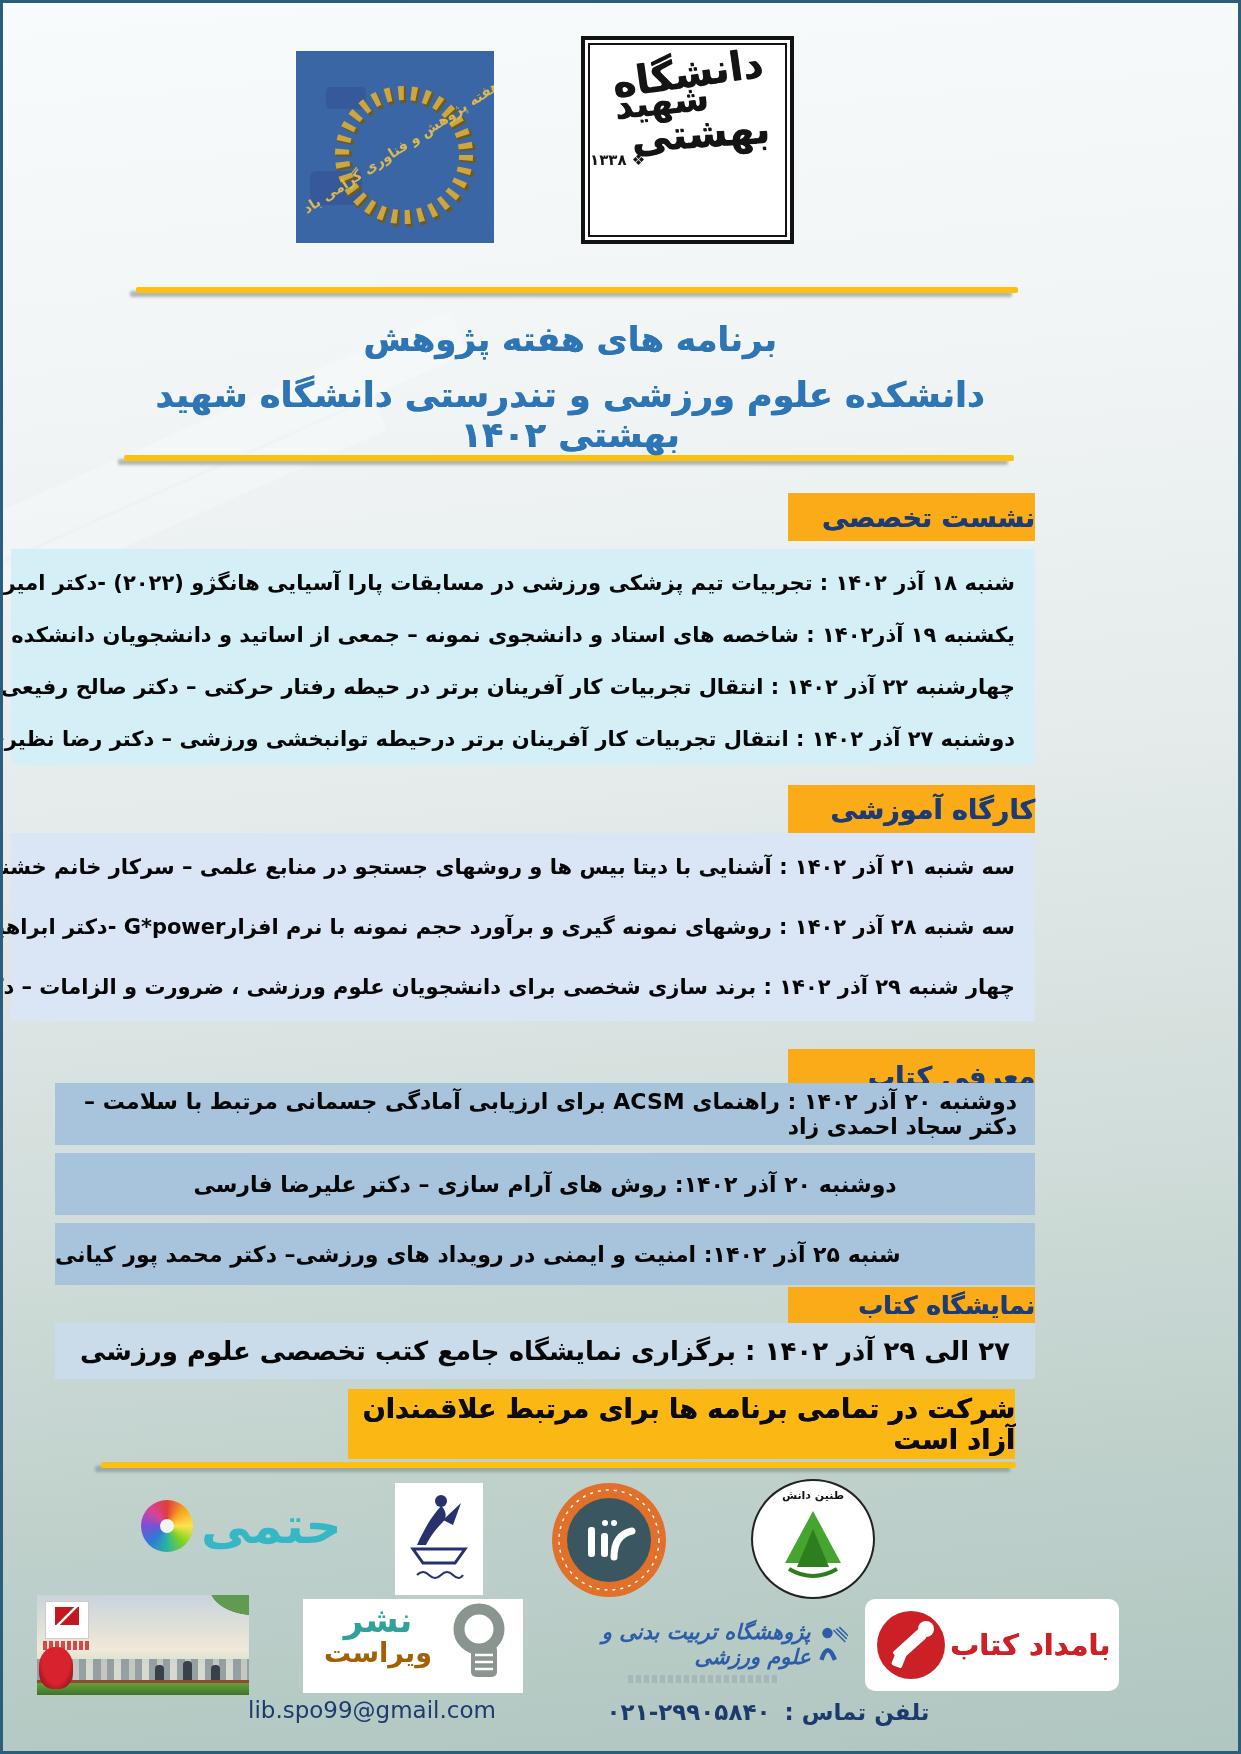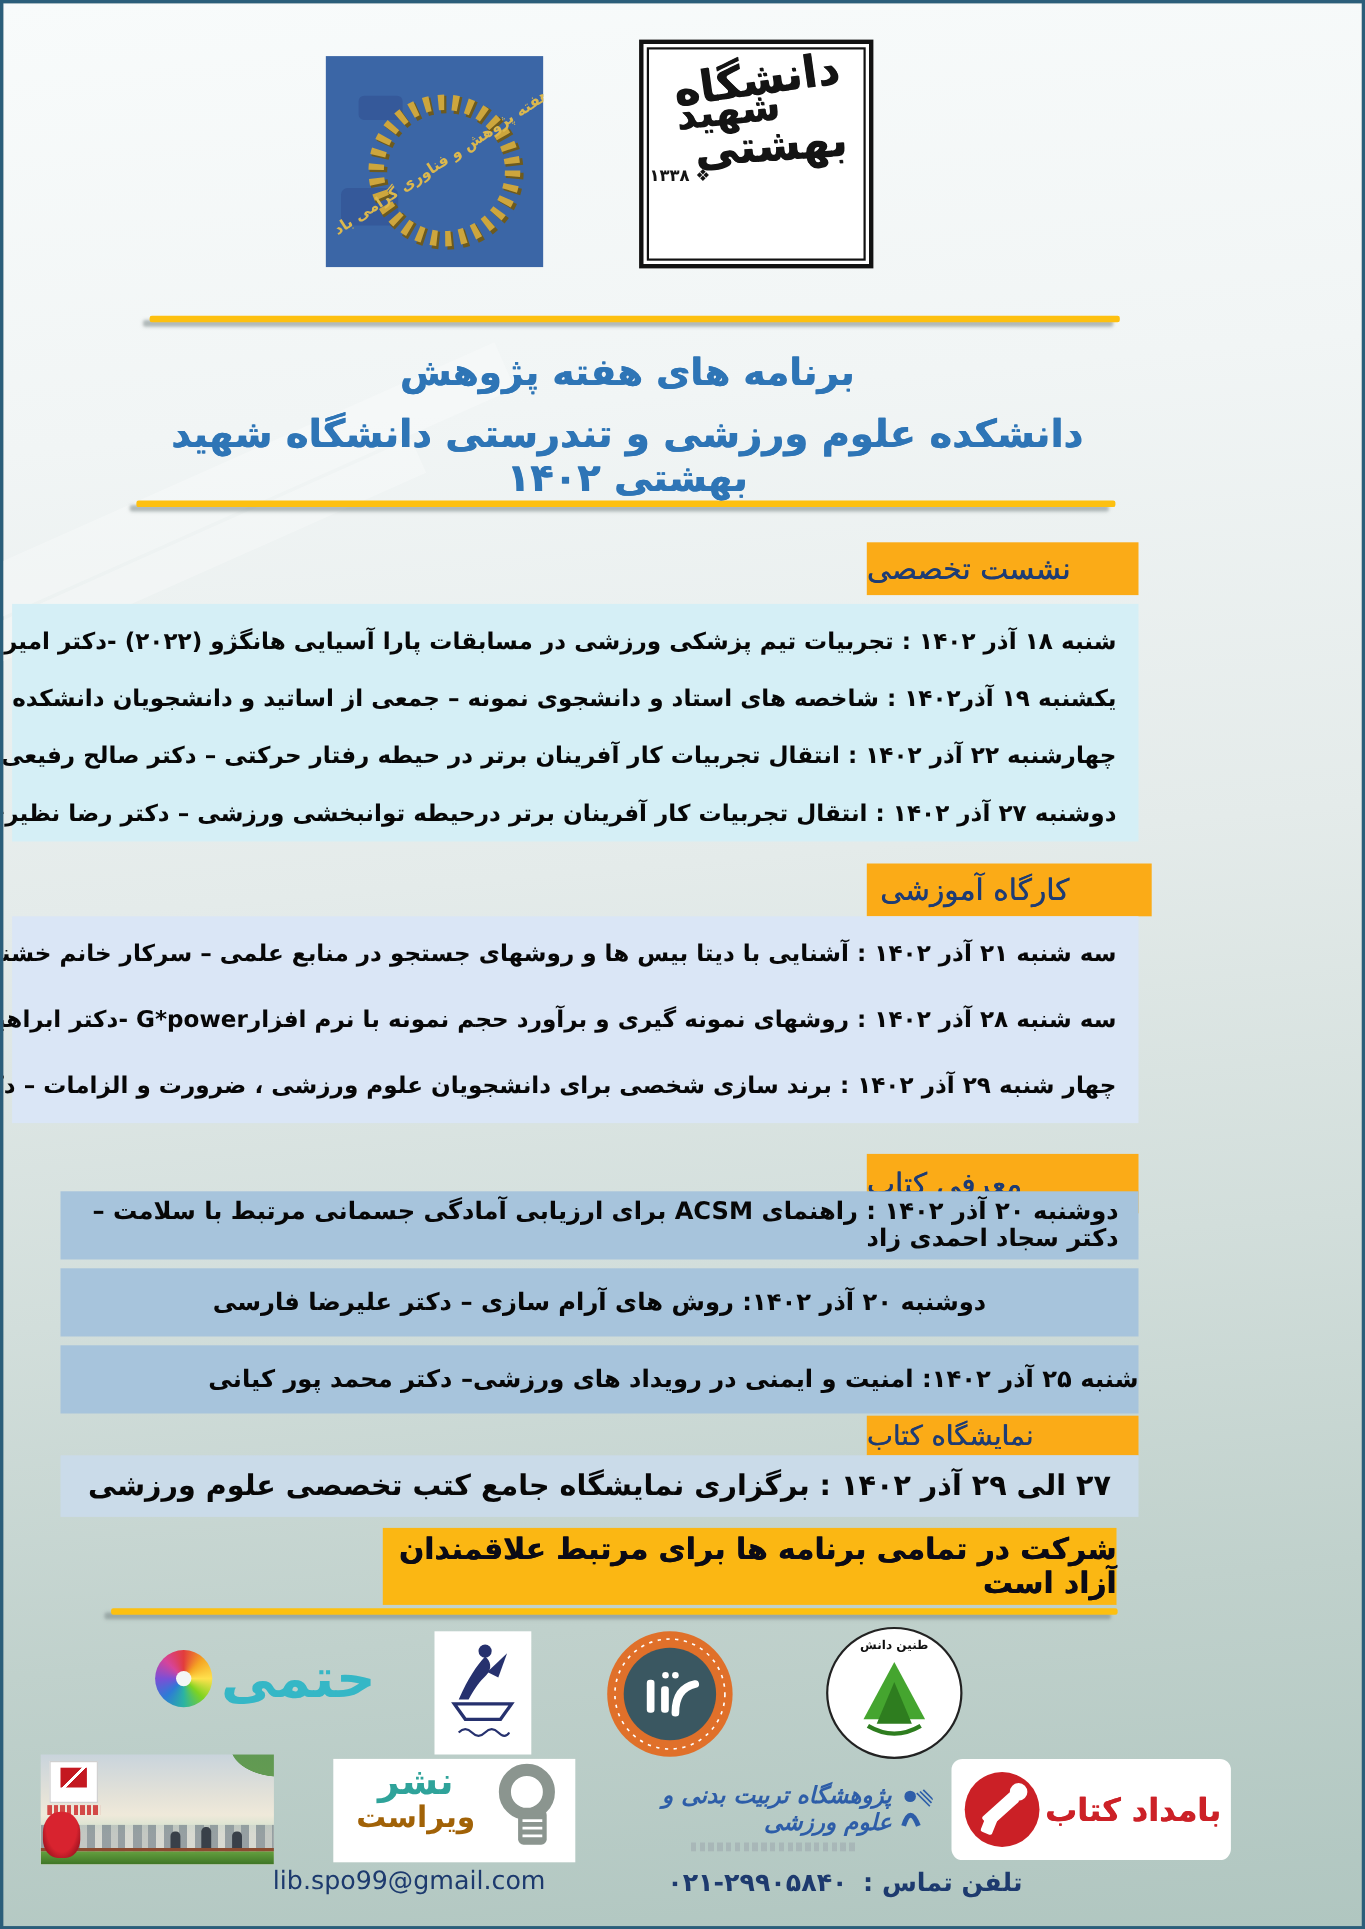--- a/index.html
+++ b/index.html
@@ -32,42 +32,42 @@
   .div-footer { left:98px; top:1459px; width:915px; }
 
   
   .title { position:absolute; left:123px; width:888px; text-align:center; direction:rtl;
     color:#2e75b6; font-weight:bold; text-shadow:0.6px 0 0 #2e75b6; }
   .title1 { top:316px; font-size:34px; }
   .title2 { top:372px; font-size:35px; }
 
   
   .sec-header { position:absolute; left:785px; width:247px; background:#fbab17;
-    color:#1e3c74; font-weight:normal; font-size:27px; direction:rtl;
-    display:flex; align-items:center; justify-content:flex-end; text-shadow:0.5px 0 0 #1e3c74; }
+    color:#1e3c74; font-weight:bold; font-size:27px; direction:rtl;
+    display:flex; align-items:center; justify-content:flex-start; text-shadow:0.5px 0 0 #1e3c74; }
   .h-meeting   { top:490px; height:48px; }
-  .h-workshop  { top:782px; height:48px;padding-left:12px; }
+  .h-workshop  { top:782px; height:48px; }
   .h-books     { top:1046px; height:54px; }
   .h-exhib     { top:1284px; height:36px; font-size:25px; }
 
   
   .panel { position:absolute; left:8px; width:1024px; box-sizing:border-box;
     direction:rtl; padding:8px 20px 0 14px; }
   .p-meeting  { top:546px; height:216px; background:#d5eff6; }
   .p-workshop { top:830px; height:188px; background:#dae6f6; padding-top:4px; }
   .line { color:#070707; font-weight:bold; font-size:21px; text-align:right; white-space:nowrap; }
   .p-meeting .line  { line-height:52px; }
   .p-workshop .line { line-height:60px; }
 
   .book-row { position:absolute; left:52px; width:980px; height:62px; background:#a7c4dc;
     box-sizing:border-box; direction:rtl; display:flex; align-items:center;
     color:#070707; font-weight:bold; font-size:22px; }
   .br1 { top:1080px; justify-content:flex-start; padding-right:18px; }
   .br2 { top:1150px; justify-content:center; }
-  .br3 { top:1220px; justify-content:flex-start; }
+  .br3 { top:1220px; justify-content:flex-end; }
 
   .exhib-panel { position:absolute; left:52px; top:1320px; width:980px; height:56px;
     background:#cadbe9; direction:rtl; display:flex; align-items:center; justify-content:center;
     color:#070707; font-weight:bold; font-size:26px; }
 
   .banner { position:absolute; left:345px; top:1386px; width:667px; height:70px;
     background:#fbb713; direction:rtl; display:flex; align-items:center; justify-content:center;
     color:#0b0b16; font-weight:bold; font-size:27px; text-shadow:0.5px 0 0 #0b0b16; }
 
   

